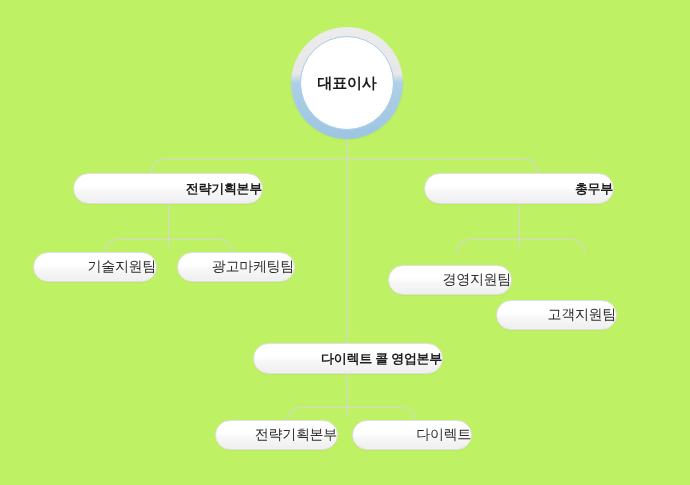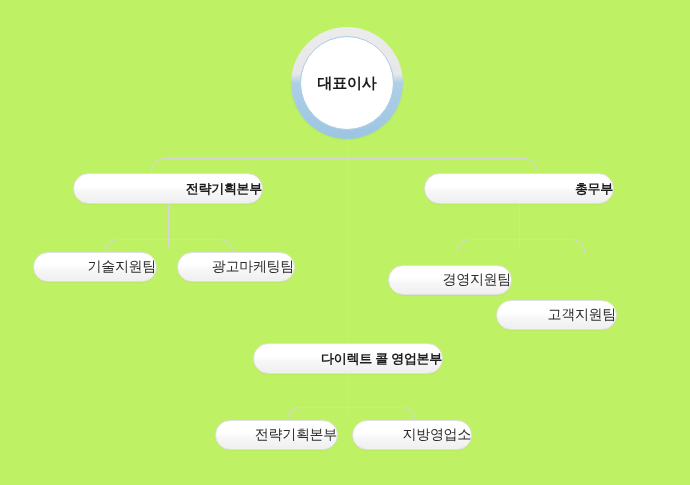--- a/index.html
+++ b/index.html
@@ -170,16 +170,16 @@
     <span class="node-label">다이렉트 콜 영업본부</span>
   </div>
 
   <div class="v-line" style="left:347px; top:374px; height:42px;"></div>
   <div class="bridge" style="left:287px; top:407px; width:126px; height:14px;"></div>
 
   <div class="node level3" style="left:215px; top:420px; width:123px;">
     <span class="node-label">전략기획본부</span>
   </div>
   <div class="node level3" style="left:352px; top:420px; width:120px;">
-    <span class="node-label">지방영업소</span>
+    <span class="node-label">다이렉트</span>
   </div>
 
 </div>
 
 </body></html>

